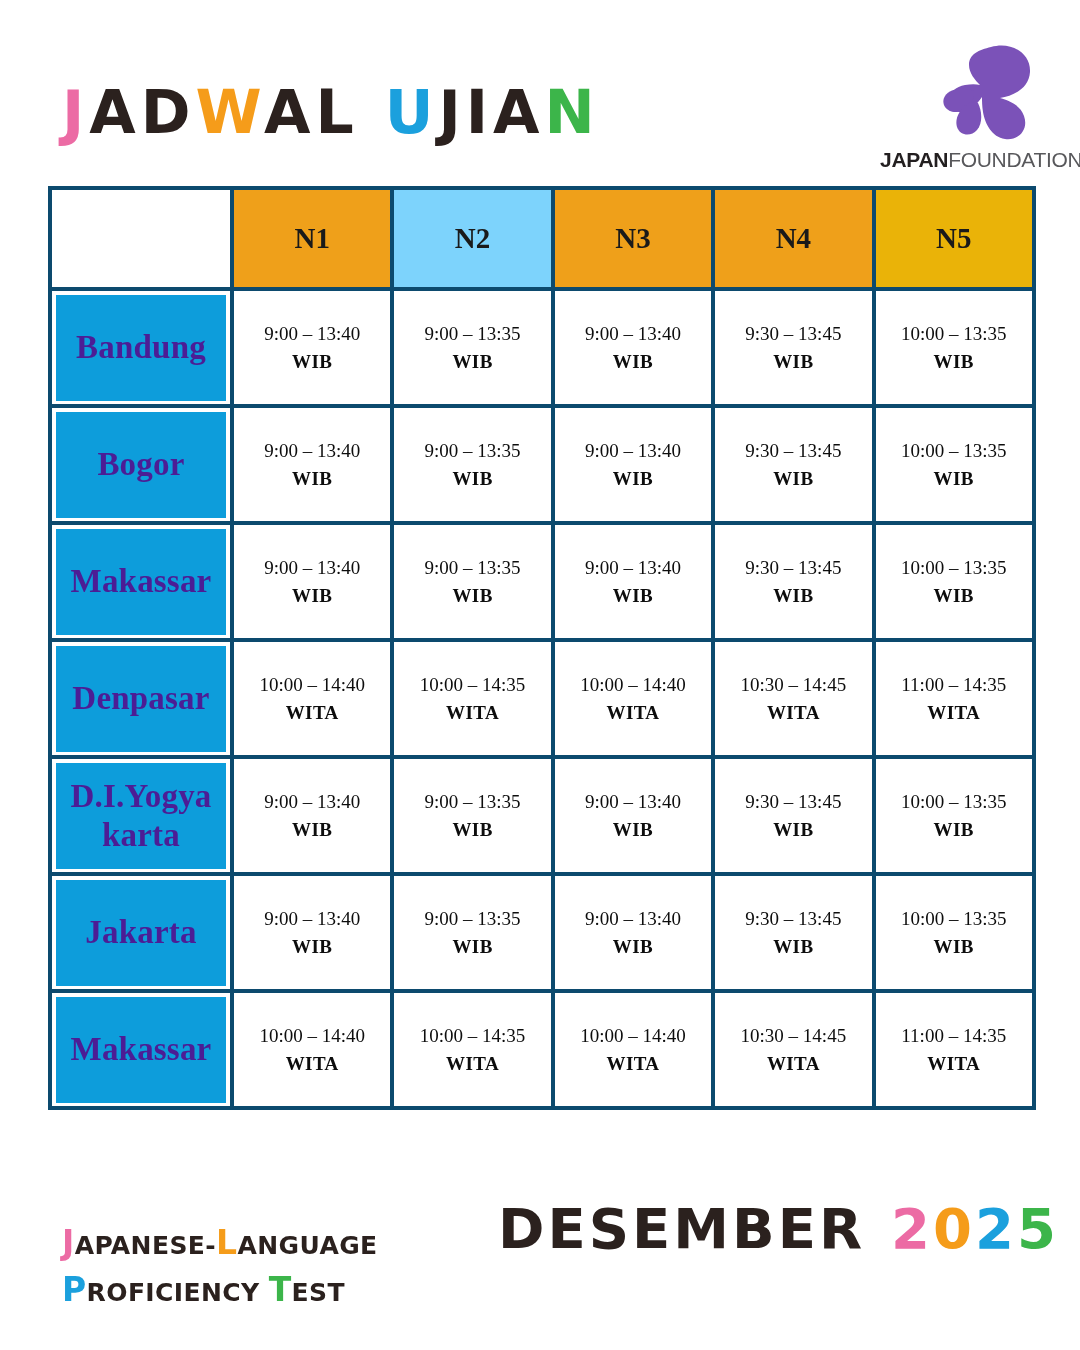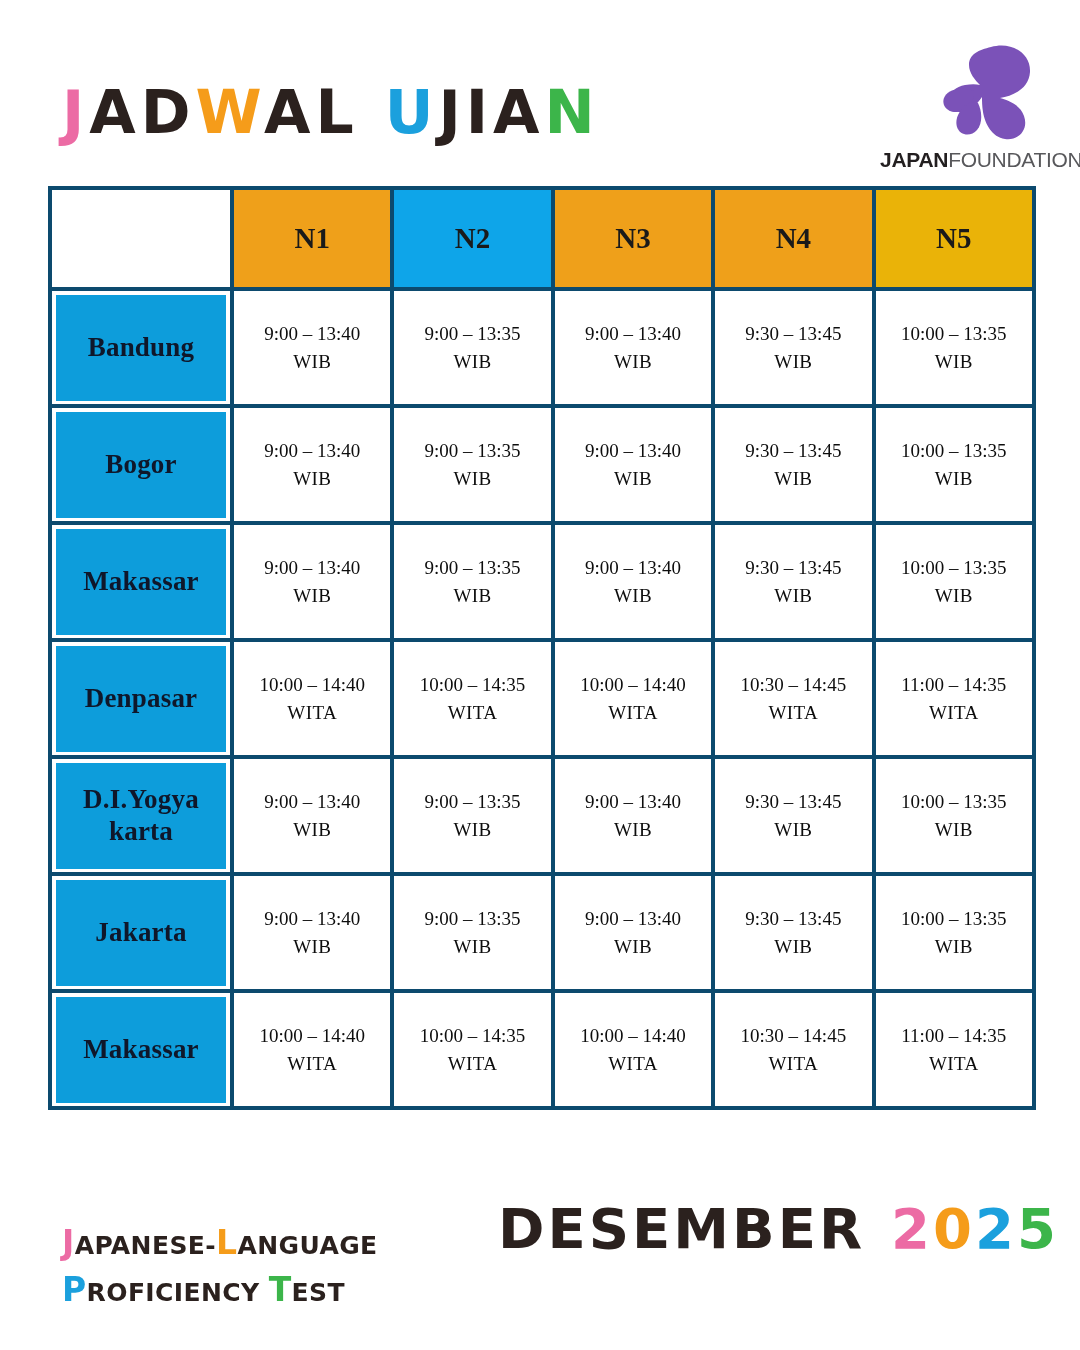--- a/index.html
+++ b/index.html
@@ -95,39 +95,39 @@
     padding: 0;
     background: #ffffff;
   }
   .city-chip {
     display: flex;
     align-items: center;
     justify-content: center;
     background: #0d9ddb;
     height: 106px;
     margin: 0 4px;
-    color: #0f172a;
+    color: #4c1d95;
     font-family: "Liberation Serif", serif;
     font-weight: bold;
-    font-size: 27px;
+    font-size: 33px;
     line-height: 1.18;
     text-align: center;
     letter-spacing: 0.2px;
   }
 
   td.slot-cell {
     height: 113px;
     background: #ffffff;
     color: #0d0d0d;
     font-family: "Liberation Serif", serif;
     font-size: 19px;
     line-height: 1.45;
   }
   td.slot-cell .slot-time { display: block; font-weight: normal; }
-  td.slot-cell .slot-tz   { display: block; font-weight: normal; letter-spacing: 0.4px; }
+  td.slot-cell .slot-tz   { display: block; font-weight: bold; letter-spacing: 0.4px; }
 
   
   #footer {
     position: absolute;
     left: 0; top: 1180px;
     width: 1080px; height: 170px;
   }
   #jlpt-logo {
     position: absolute;
     left: 62px; top: 40px;
@@ -180,21 +180,21 @@
     <col class="c-lvl">
       <col class="c-lvl">
       <col class="c-lvl">
       <col class="c-lvl">
       <col class="c-lvl">
   </colgroup>
   <thead>
     <tr>
       <th class="corner-cell"></th>
     <th class="level-head" style="background: rgb(239, 160, 26);">N1</th>
-        <th class="level-head" style="background: #0ea5e9;">N2</th>
+        <th class="level-head" style="background: #7dd3fc;">N2</th>
         <th class="level-head" style="background: rgb(239, 160, 26);">N3</th>
         <th class="level-head" style="background: rgb(239, 160, 26);">N4</th>
         <th class="level-head" style="background: #eab308;">N5</th>
       </tr>
   </thead>
   <tbody id="table-body">
       <tr>
         <td class="city-cell">
           <div class="city-chip" style="background: rgb(13, 157, 219);">Bandung</div>
         </td>

